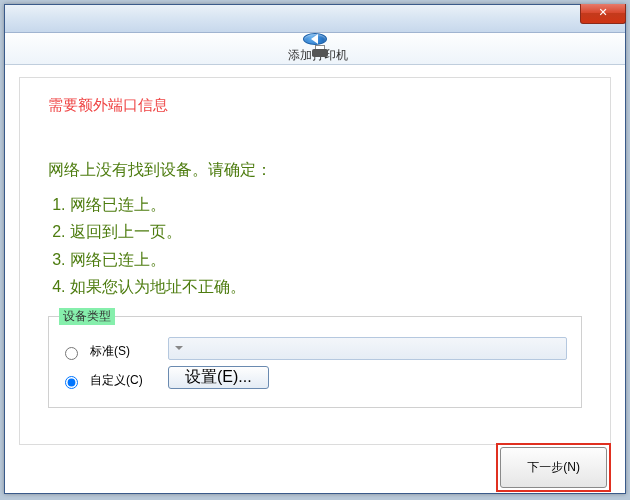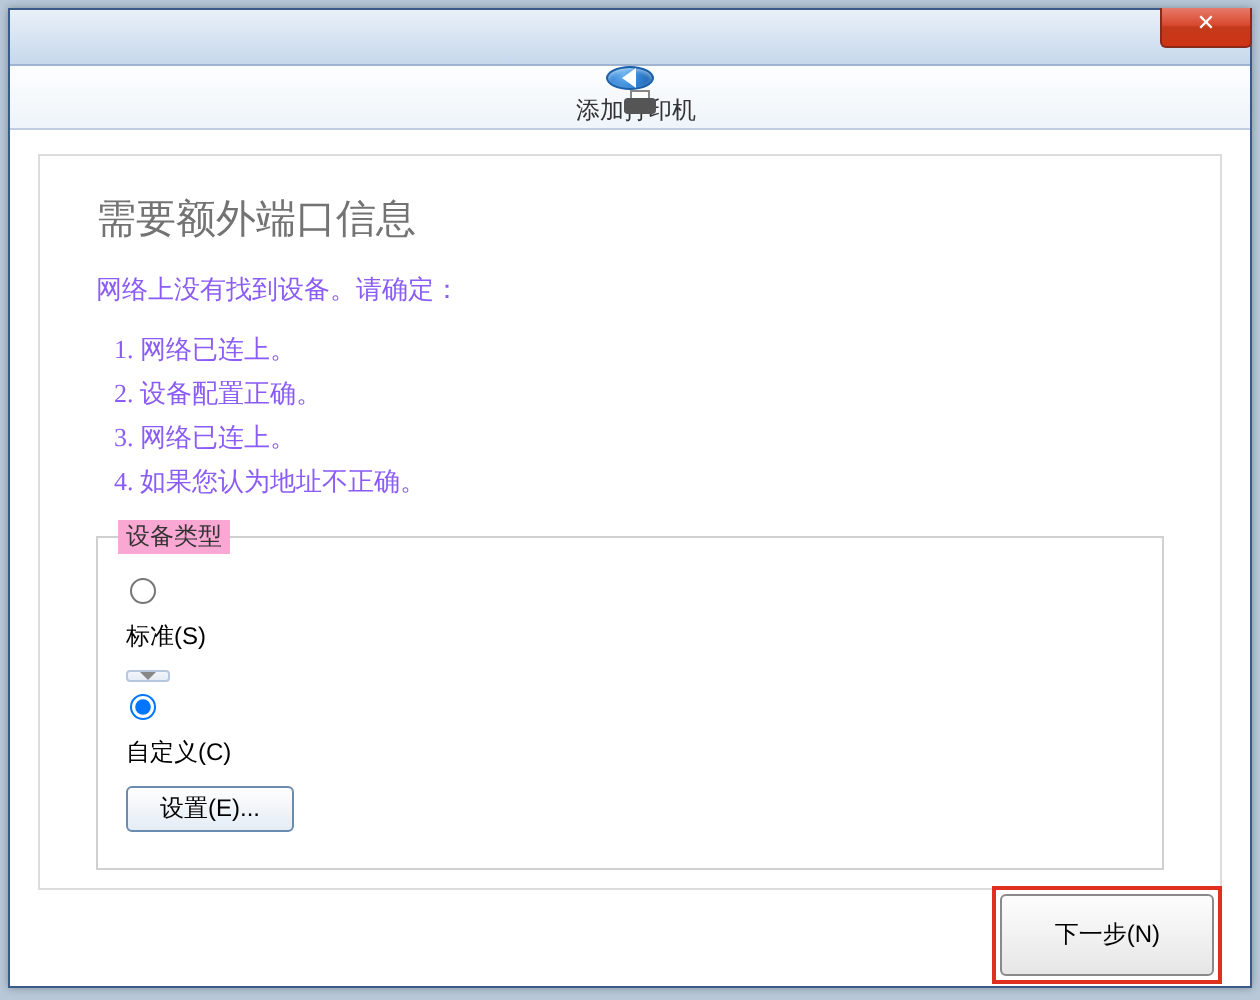--- a/index.html
+++ b/index.html
@@ -102,58 +102,56 @@
   .content {
     position: absolute;
     left: 14px; right: 14px;
     top: 72px;
     bottom: 48px;
     background: #fff;
     border: 1px solid #dcdcdc;
     padding: 18px 28px 14px 28px;
   }
   .main-heading {
-    color: #737373;
-    font-size: 20px;
-    margin: 0 0 11px 0;
+    color: #ef4444;
+    font-size: 15px;
+    margin: 0 0 41px 0;
     font-weight: normal;
   }
   .body-text {
-    color: #8b5cf6;
+    color: #4d7c0f;
     line-height: 1.7;
-    font-size: 13px;
-    font-family: Liberation Serif, serif;
+    font-size: 16px;
   }
   .body-text p { margin: 0 0 8px 0; }
   ol.checklist {
     margin: 4px 0 14px 0;
     padding-left: 22px;
   }
   ol.checklist li { line-height: 1.7; }
 
   
   .device-group {
     border: 1px solid #d0d0d0;
     margin-top: 16px;
     padding: 14px 14px 12px 14px;
     position: relative;
   }
   .device-group .legend {
     position: absolute;
     top: -9px; left: 10px;
-    background: #f9a8d4;
+    background: #86efac;
     padding: 0 4px;
     color: #333;
   }
   .dev-row {
     display: flex;
-    align-items: flex-start;
+    align-items: flex-end;
     margin: 6px 0;
     gap: 8px;
-    flex-direction: column;
   }
   .dev-row input[type=radio] { margin: 0 4px 0 2px; }
   .radio-label { width: 70px; }
 
   .combo {
     flex: 1;
     height: 23px;
     border: 1px solid #b5c8df;
     background: linear-gradient(to bottom, #f3f6fa, #e6edf5);
     color: #888;
@@ -170,21 +168,21 @@
     border-top: 4px solid #888;
   }
 
   .settings-btn {
     height: 23px;
     padding: 0 16px;
     border: 1px solid #6a8ab0;
     background: linear-gradient(to bottom, #fefefe, #e4ecf5);
     border-radius: 3px;
     cursor: pointer;
-    font-size: 12px;
+    font-size: 16px;
     font-family: inherit;
   }
 
   
   .footer {
     position: absolute;
     left: 14px; right: 14px;
     bottom: 10px;
     height: 32px;
     display: flex;
@@ -231,21 +229,21 @@
     <span class="header-title">添加打印机</span>
   </div>
 
   <div class="content">
     <h2 class="main-heading">需要额外端口信息</h2>
 
     <div class="body-text">
       <p>网络上没有找到设备。请确定：</p>
       <ol class="checklist">
         <li>网络已连上。</li>
-        <li>设备配置正确。</li>
+        <li>返回到上一页。</li>
         <li>网络已连上。</li>
         <li>如果您认为地址不正确。</li>
       </ol>
     </div>
 
     <div class="device-group">
       <span class="legend">设备类型</span>
 
       <div class="dev-row">
         <input type="radio" name="devtype" style="">

